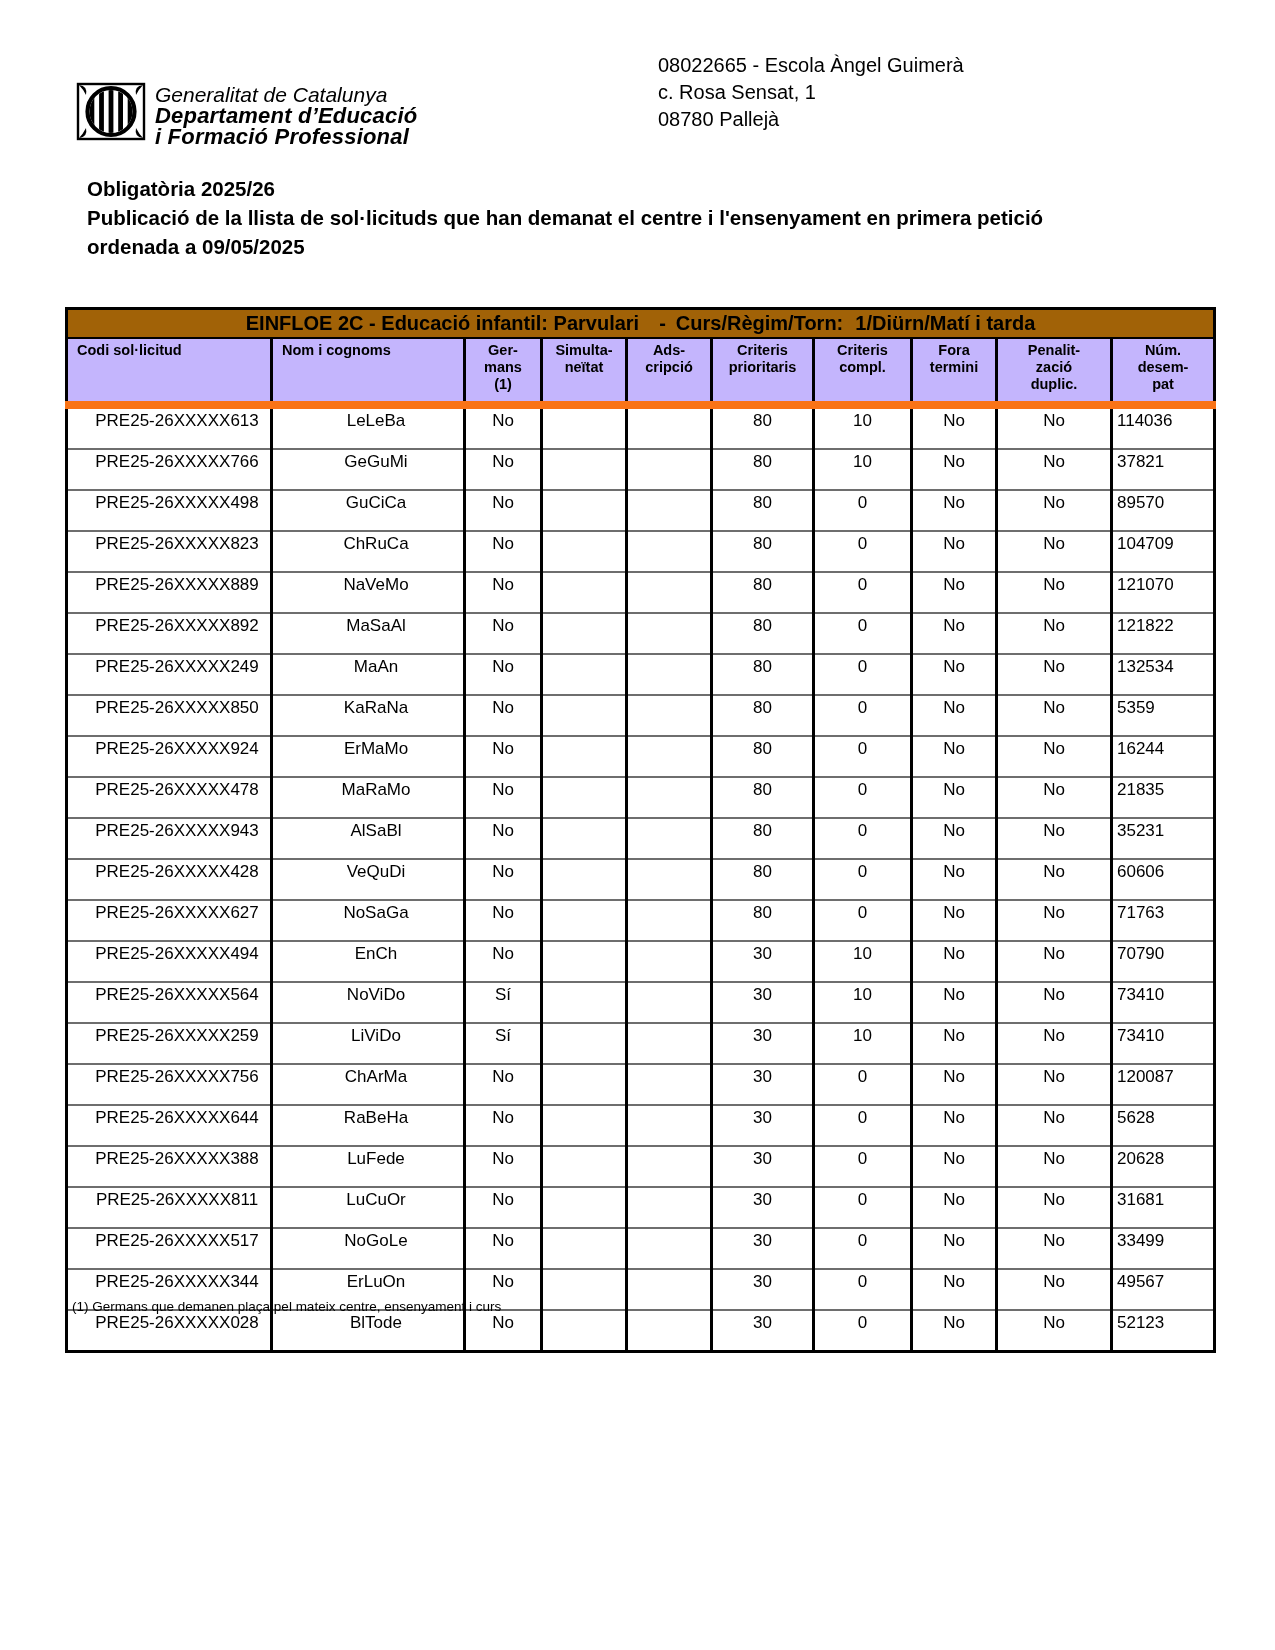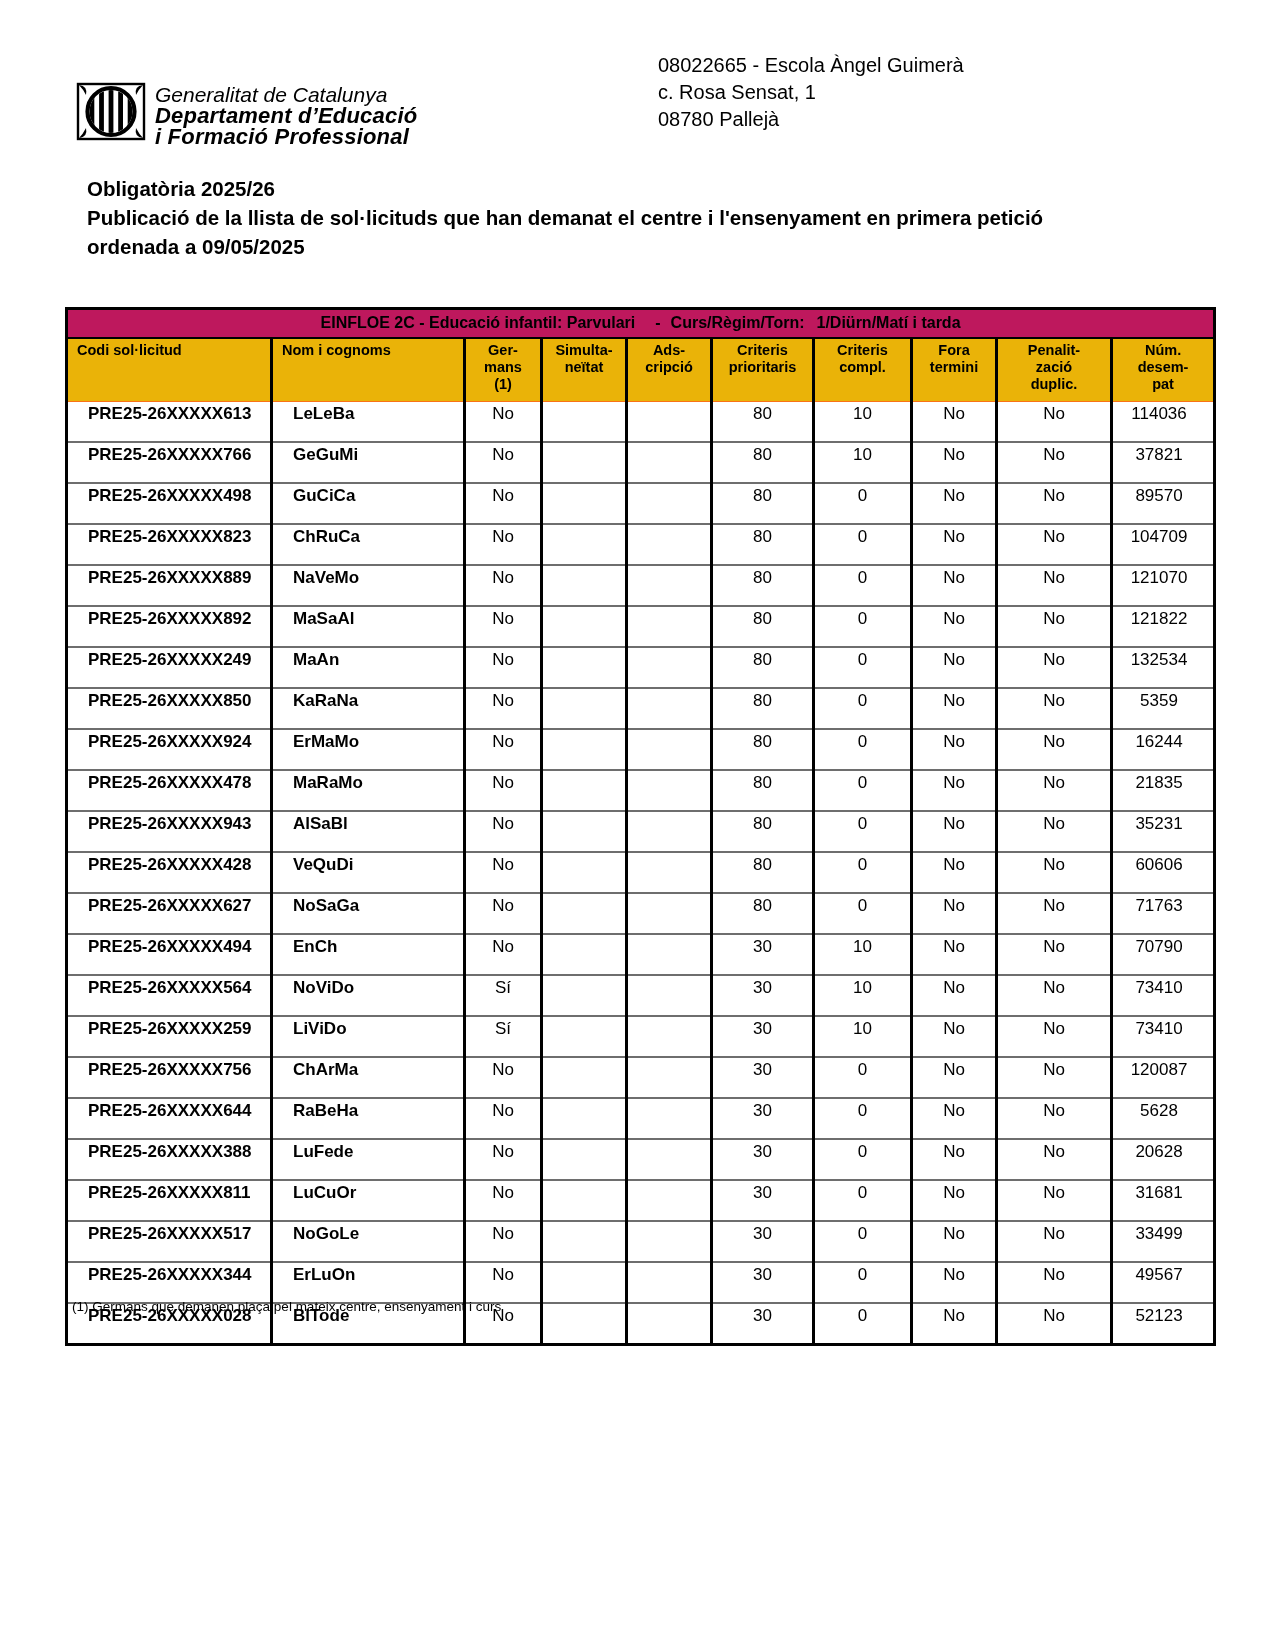--- a/index.html
+++ b/index.html
@@ -12,29 +12,29 @@
   .org-line1 { font-size:21px; font-weight:normal; }
   .org-line2, .org-line3 { font-size:22px; font-weight:bold; letter-spacing:0.2px; }
   .school { position:absolute; left:658px; top:52px; font-size:20px; line-height:27px; white-space:nowrap; }
 
   
   .titleblock { position:absolute; left:72px; top:174px; width:1045px; font-size:20.5px; font-weight:bold; line-height:29px;margin-left:15px; }
 
   
   table.list { position:absolute; left:65px; top:307px; width:1148px; border-collapse:collapse; table-layout:fixed; border:3px solid #000; }
   table.list th, table.list td { overflow:hidden; }
-  .caption-row th { background:#be185d; border-bottom:2.5px solid #000; font-size:16px; font-weight:bold; text-align:center; height:24px; padding:1px 0 2px 0; vertical-align:middle; white-space:nowrap; }
+  .caption-row th { background:#a16207; border-bottom:2.5px solid #000; font-size:20px; font-weight:bold; text-align:center; height:24px; padding:1px 0 2px 0; vertical-align:middle; white-space:nowrap; }
   .cap-dash { margin:0 10px 0 20px; }
   .cap-label { margin-right:4px; }
   .cap-value { margin-left:8px; }
-  .head-row th { background:#eab308; border-left:3px solid #000; border-bottom:1px solid #f97316; font-size:14.5px; font-weight:bold; vertical-align:top; height:59px; padding:3px 4px 0 4px; white-space:pre-line; line-height:17px; text-align:center; }
+  .head-row th { background:#c4b5fd; border-left:3px solid #000; border-bottom:8px solid #f97316; font-size:14.5px; font-weight:bold; vertical-align:top; height:59px; padding:3px 4px 0 4px; white-space:pre-line; line-height:17px; text-align:center; }
   .head-row th.h0, .head-row th.h1 { text-align:left; padding-left:9px; }
   tbody td { border-left:3px solid #000; border-top:2px solid #6e6e6e; height:37px; vertical-align:top; font-size:17px; padding:2px 4px 0 4px; text-align:center; background:#fff; }
-  tbody td.c0, tbody td.c1 { text-align:left; padding-left:20px;font-weight:bold; }
-  tbody td.c9 { text-align:center; padding-right:12px;margin-top:32px; }
+  tbody td.c0, tbody td.c1 { text-align:center; padding-left:20px; }
+  tbody td.c9 { text-align:left; padding-right:12px;margin-top:32px; }
   tbody tr:first-child td { border-top:none; }
 
   
   .footnote { position:absolute; left:72px; top:1299px; font-size:13.5px; }
 </style>
 </head>
 <body>
 
 <div class="page">
 

